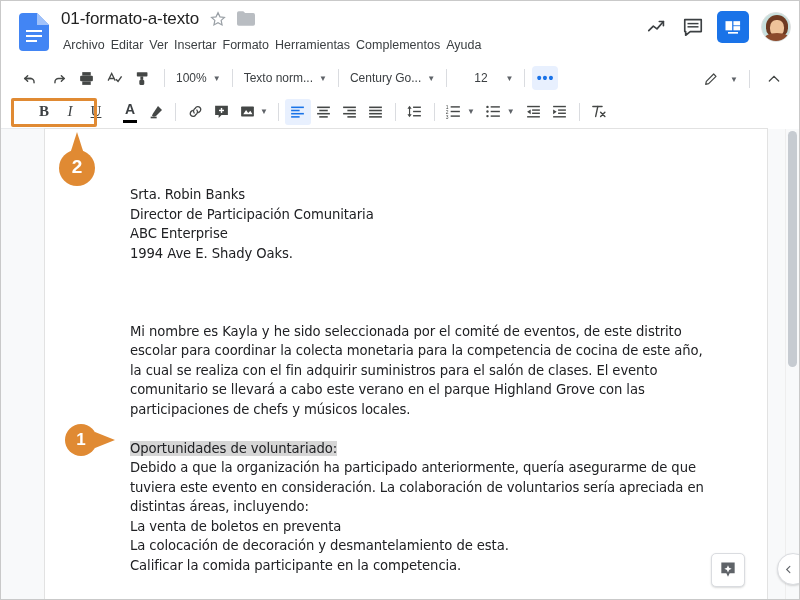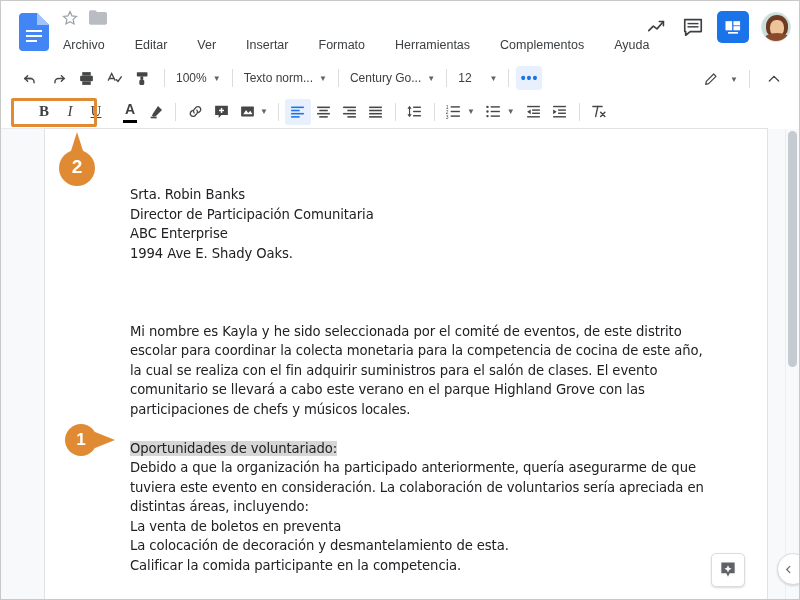--- a/index.html
+++ b/index.html
@@ -31,21 +31,21 @@
     position: absolute; left: 60px; top: 8px;
     display: flex; align-items: center; gap: 10px;
   }
   .doc-title {
     font-size: 17px; color: #222222; letter-spacing: -0.1px;
   }
   .star-icon { width: 18px; height: 18px; color: #9aa0a6; }
   .folder-icon { width: 18px; height: 16px; }
   .menubar {
     position: absolute; left: 60px; top: 36px;
-    display: flex; gap: 26px;
+    display: flex; gap: 2px;
     font-size: 12.5px; color: #3c4043;
   }
   .menubar span { cursor: default; padding: 1px 2px; }
   .header-right {
     position: absolute; right: 10px; top: 10px;
     display: flex; align-items: center; gap: 12px;
   }
   .hr-icon { width: 24px; height: 24px; color: #5f6368; display:flex; align-items:center; justify-content:center;}
   .share-btn {
     width: 32px; height: 32px; border-radius: 5px;
@@ -222,20 +222,21 @@
       <svg width="30" height="38" viewBox="0 0 30 38">
         <path d="M4 0h14l12 12v22a4 4 0 0 1-4 4H4a4 4 0 0 1-4-4V4a4 4 0 0 1 4-4z" fill="#4285f4"></path>
         <path d="M18 0l12 12H18z" fill="#a1c2fa"></path>
         <rect x="7" y="17" width="16" height="2" fill="#ffffff"></rect>
         <rect x="7" y="22" width="16" height="2" fill="#ffffff"></rect>
         <rect x="7" y="27" width="11" height="2" fill="#ffffff"></rect>
       </svg>
     </div>
 
     <div class="title-row">
+      <span class="doc-title">01-formato-a-texto</span>
       <span class="star-icon">
         <svg width="18" height="18" viewBox="0 0 24 24" fill="none" stroke="#9aa0a6" stroke-width="1.6">
           <path d="M12 3.5l2.6 5.6 6 .7-4.4 4.1 1.2 6-5.4-3-5.4 3 1.2-6L3.4 9.8l6-.7z"></path>
         </svg>
       </span>
       <span class="folder-icon">
         <svg width="18" height="15" viewBox="0 0 20 16">
           <path d="M0 2a2 2 0 0 1 2-2h5l2 2h9a2 2 0 0 1 2 2v10a2 2 0 0 1-2 2H2a2 2 0 0 1-2-2z" fill="#b9bdc2"></path>
         </svg>
       </span>
@@ -333,21 +334,21 @@
 
     <span class="sep"></span>
 
     <span class="dropdown">
       <span>Century Go...</span>
       <span class="caret">▼</span>
     </span>
 
     <span class="sep"></span>
 
-    <span class="dropdown" style="margin-left:0;">
+    <span class="dropdown" style="margin-left:16px;">
       <span>12</span>
       <span class="caret" style="margin-left:12px;">▼</span>
     </span>
 
     <span class="sep"></span>
 
     <span class="more-btn">•••</span>
 
     <span class="toolbar1-right">
       <span class="tbtn">

